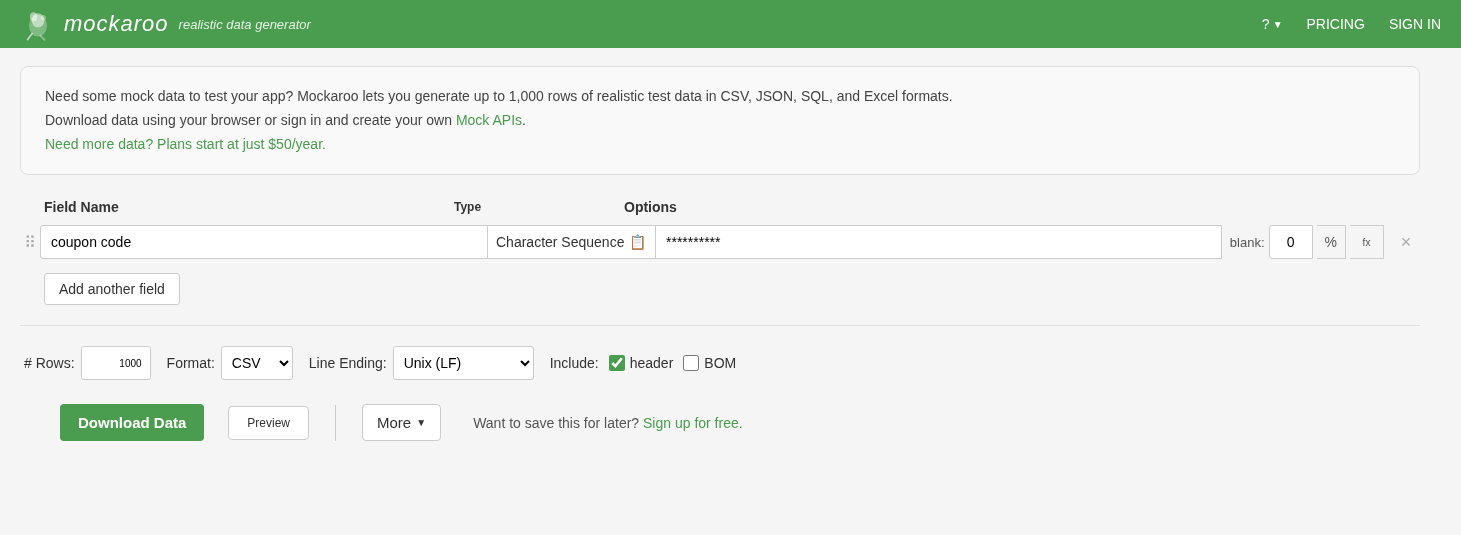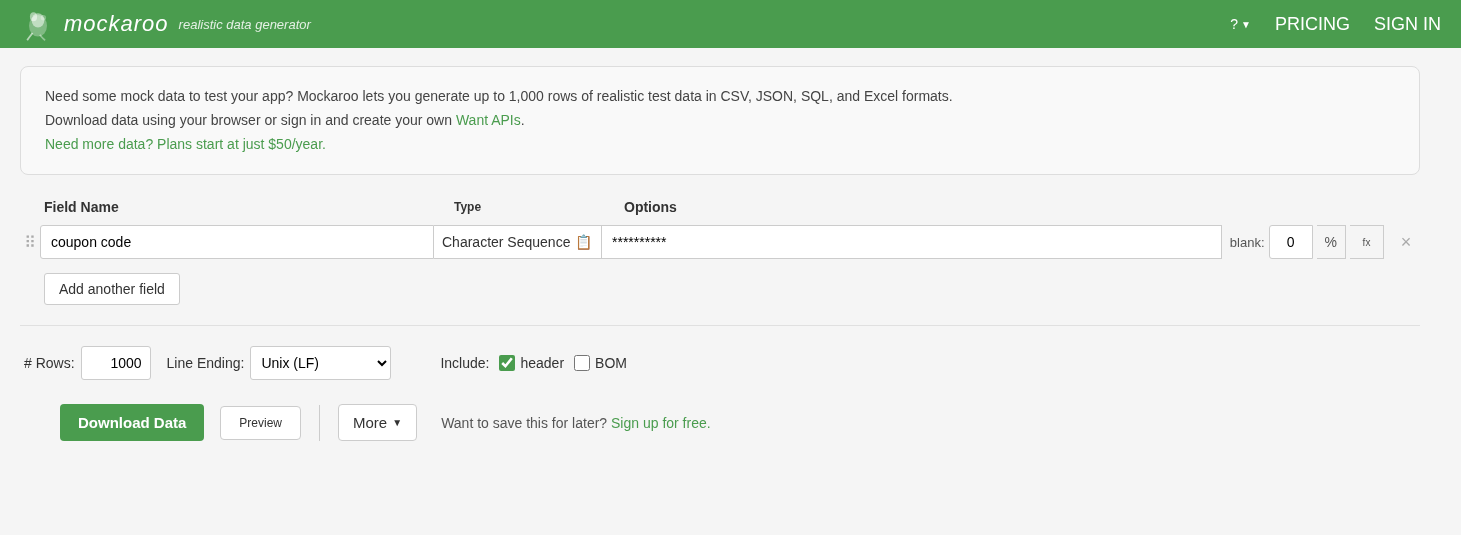--- a/index.html
+++ b/index.html
@@ -13,21 +13,21 @@
       align-items: center;
       padding: 0 20px;
       justify-content: space-between;
     }
     .navbar-left { display: flex; align-items: center; gap: 10px; }
     .navbar-logo { display: flex; align-items: center; gap: 8px; }
     .logo-kangaroo { width: 36px; height: 36px; }
     .logo-text { color: #fff; font-size: 22px; font-style: italic; letter-spacing: 1px; }
     .logo-tagline { color: rgba(255,255,255,0.85); font-size: 13px; font-style: italic; }
     .navbar-right { display: flex; align-items: center; gap: 24px; }
-    .nav-link { color: #fff; text-decoration: none; font-size: 18px; cursor: pointer; }
+    .nav-link { color: #fff; text-decoration: none; font-size: 14px; cursor: pointer; }
     .nav-help { display: flex; align-items: center; gap: 3px; color: #fff; cursor: pointer; font-size: 14px; }
 
     
     .main { max-width: 1440px; padding: 0 20px; }
 
     
     .info-box {
       background: #f9f9f9;
       border: 1px solid #ddd;
       border-radius: 8px;
@@ -50,21 +50,21 @@
       width: 20px;
       color: #aaa;
       font-size: 16px;
       cursor: grab;
       flex-shrink: 0;
       display: flex;
       align-items: center;
       justify-content: center;
     }
     .field-name-input {
-      width: 394px;
+      width: 448px;
       height: 34px;
       border: 1px solid #ccc;
       border-radius: 3px 0 0 3px;
       padding: 0 10px;
       font-size: 14px;
       outline: none;
     }
     .field-type-btn {
       width: 168px;
       height: 34px;
@@ -168,43 +168,43 @@
       flex-wrap: wrap;
     }
     .setting-group { display: flex; align-items: center; gap: 6px; }
     .setting-label { font-size: 14px; color: #333; white-space: nowrap; }
     .setting-input-num {
       width: 70px;
       height: 34px;
       border: 1px solid #ccc;
       border-radius: 3px;
       padding: 0 8px;
-      font-size: 14px;
+      font-size: 10px;
       text-align: right;
       outline: none;
     }
     .setting-select {
       height: 34px;
       border: 1px solid #ccc;
       border-radius: 3px;
       padding: 0 6px;
       font-size: 14px;
       background: #fff;
       cursor: pointer;
       outline: none;
     }
-    .include-group { display: flex; align-items: center; gap: 10px; margin-left: 33px; }
+    .include-group { display: flex; align-items: center; gap: 10px; }
     .checkbox-item { display: flex; align-items: center; gap: 5px; font-size: 14px; color: #333; cursor: pointer; }
     .checkbox-item input[type=checkbox] { width: 16px; height: 16px; cursor: pointer; accent-color: #4a9c4e; }
 
     
     .action-row {
       display: flex;
       align-items: center;
-      gap: 16px;
+      gap: 24px;
       margin-top: 24px;
       flex-wrap: wrap;
       padding-left: 40px;
     }
     .btn-download {
       background: #4a9c4e;
       color: #fff;
       border: none;
       border-radius: 4px;
       padding: 10px 18px;
@@ -272,21 +272,21 @@
     <a class="nav-link">PRICING</a>
     <a class="nav-link">SIGN IN</a>
   </div>
 </nav>
 
 <div class="main">
 
   <div class="info-box">
     <p>Need some mock data to test your app? Mockaroo lets you generate up to 1,000 rows of realistic test data in CSV, JSON, SQL, and Excel formats.</p>
     <p>
-      <span>Download data using your browser or sign in and create your own </span><a class="info-link">Want APIs</a><span>.</span>
+      <span>Download data using your browser or sign in and create your own </span><a class="info-link">Mock APIs</a><span>.</span>
     </p>
     <p>
       <a class="info-link">Need more data? Plans start at just $50/year.</a>
     </p>
   </div>
 
   <div class="field-section">
     
     <div class="field-headers">
       <span class="col-name">Field Name</span>
@@ -323,20 +323,29 @@
   </div>
 
   <hr class="divider">
 
   <div class="settings-row">
     <div class="setting-group">
       <span class="setting-label"># Rows:</span>
       <input class="setting-input-num" type="text" value="1000" style="">
     </div>
     <div class="setting-group">
+      <span class="setting-label">Format:</span>
+      <select class="setting-select">
+        <option>CSV</option>
+        <option>JSON</option>
+        <option>SQL</option>
+        <option>Excel</option>
+      </select>
+    </div>
+    <div class="setting-group">
       <span class="setting-label">Line Ending:</span>
       <select class="setting-select">
         <option>Unix (LF)</option>
         <option>Windows (CRLF)</option>
       </select>
     </div>
     <div class="setting-group include-group">
       <span class="setting-label">Include:</span>
       <label class="checkbox-item">
         <input type="checkbox" checked="" style="">

